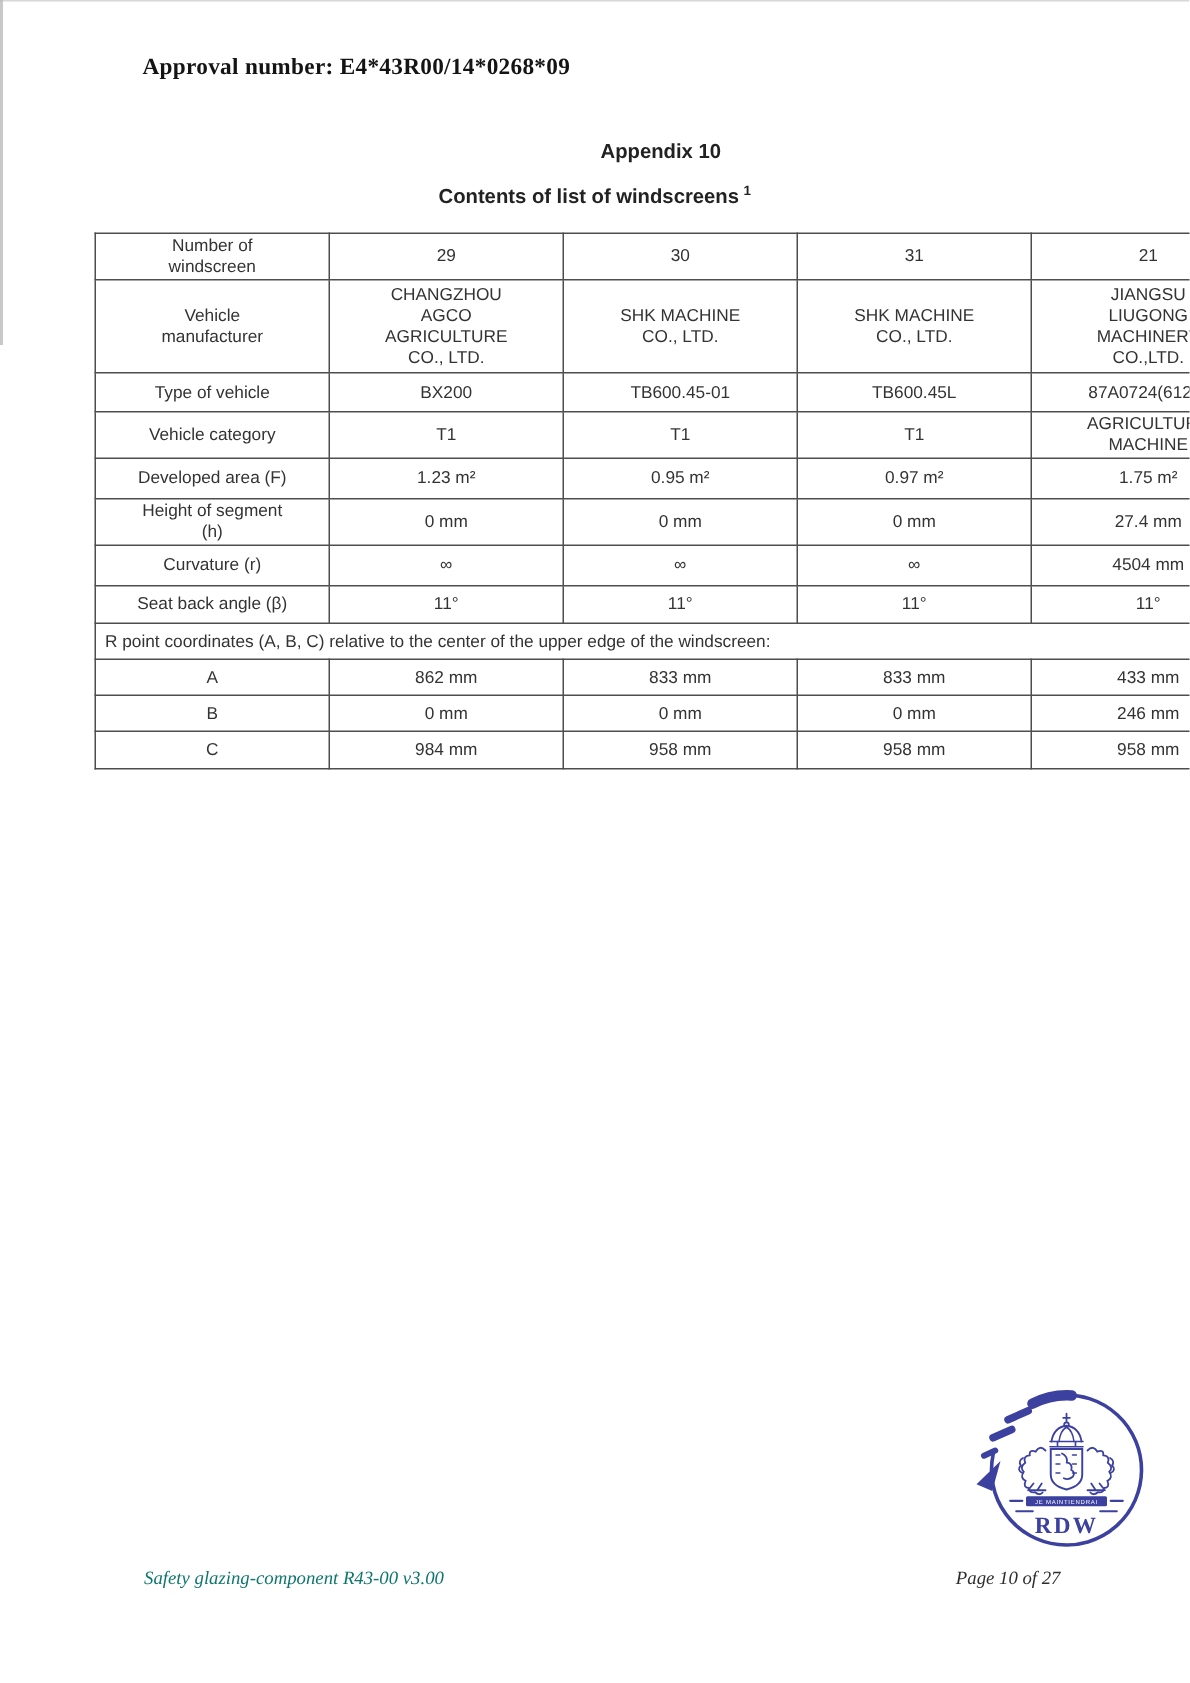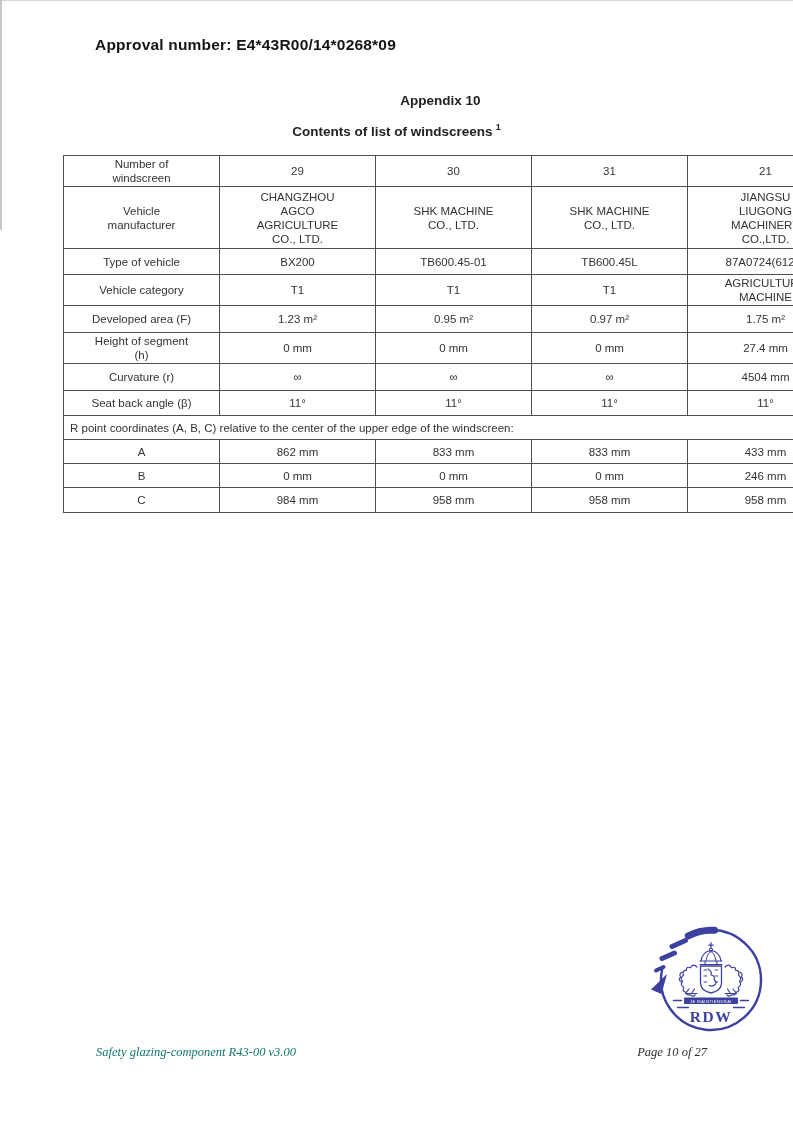--- a/index.html
+++ b/index.html
@@ -5,21 +5,21 @@
   html,body { margin:0; padding:0; }
   body {
     width:793px; height:1122px; background:#ffffff; position:relative;
     font-family:"Liberation Sans", sans-serif; overflow:hidden;
   }
   .edge-left { position:absolute; left:0; top:0; width:2px; height:230px; background:#9a9a9a; opacity:.55; }
   .edge-top  { position:absolute; left:0; top:0; width:100%; height:1px; background:#bdbdbd; opacity:.6; }
 
   .approval {
     position:absolute; left:95px; top:36px;
-    font-family:Liberation Sans, sans-serif; font-weight:bold; font-size:15.5px; color:#141414;
+    font-family:Liberation Serif, serif; font-weight:bold; font-size:15.5px; color:#141414;
     letter-spacing:.2px;
   }
   .title { position:absolute; left:0; width:100%; text-align:center; font-weight:bold; font-size:13.5px; color:#222; }
   #appendix { top:93px;padding-left:44px; }
   #subtitle { top:122px; }
   #subtitle sup { font-size:9px; margin-left:3px; }
 
   table.ws {
     position:absolute; left:63px; top:155px; width:781px;
     border-collapse:collapse; table-layout:fixed;

